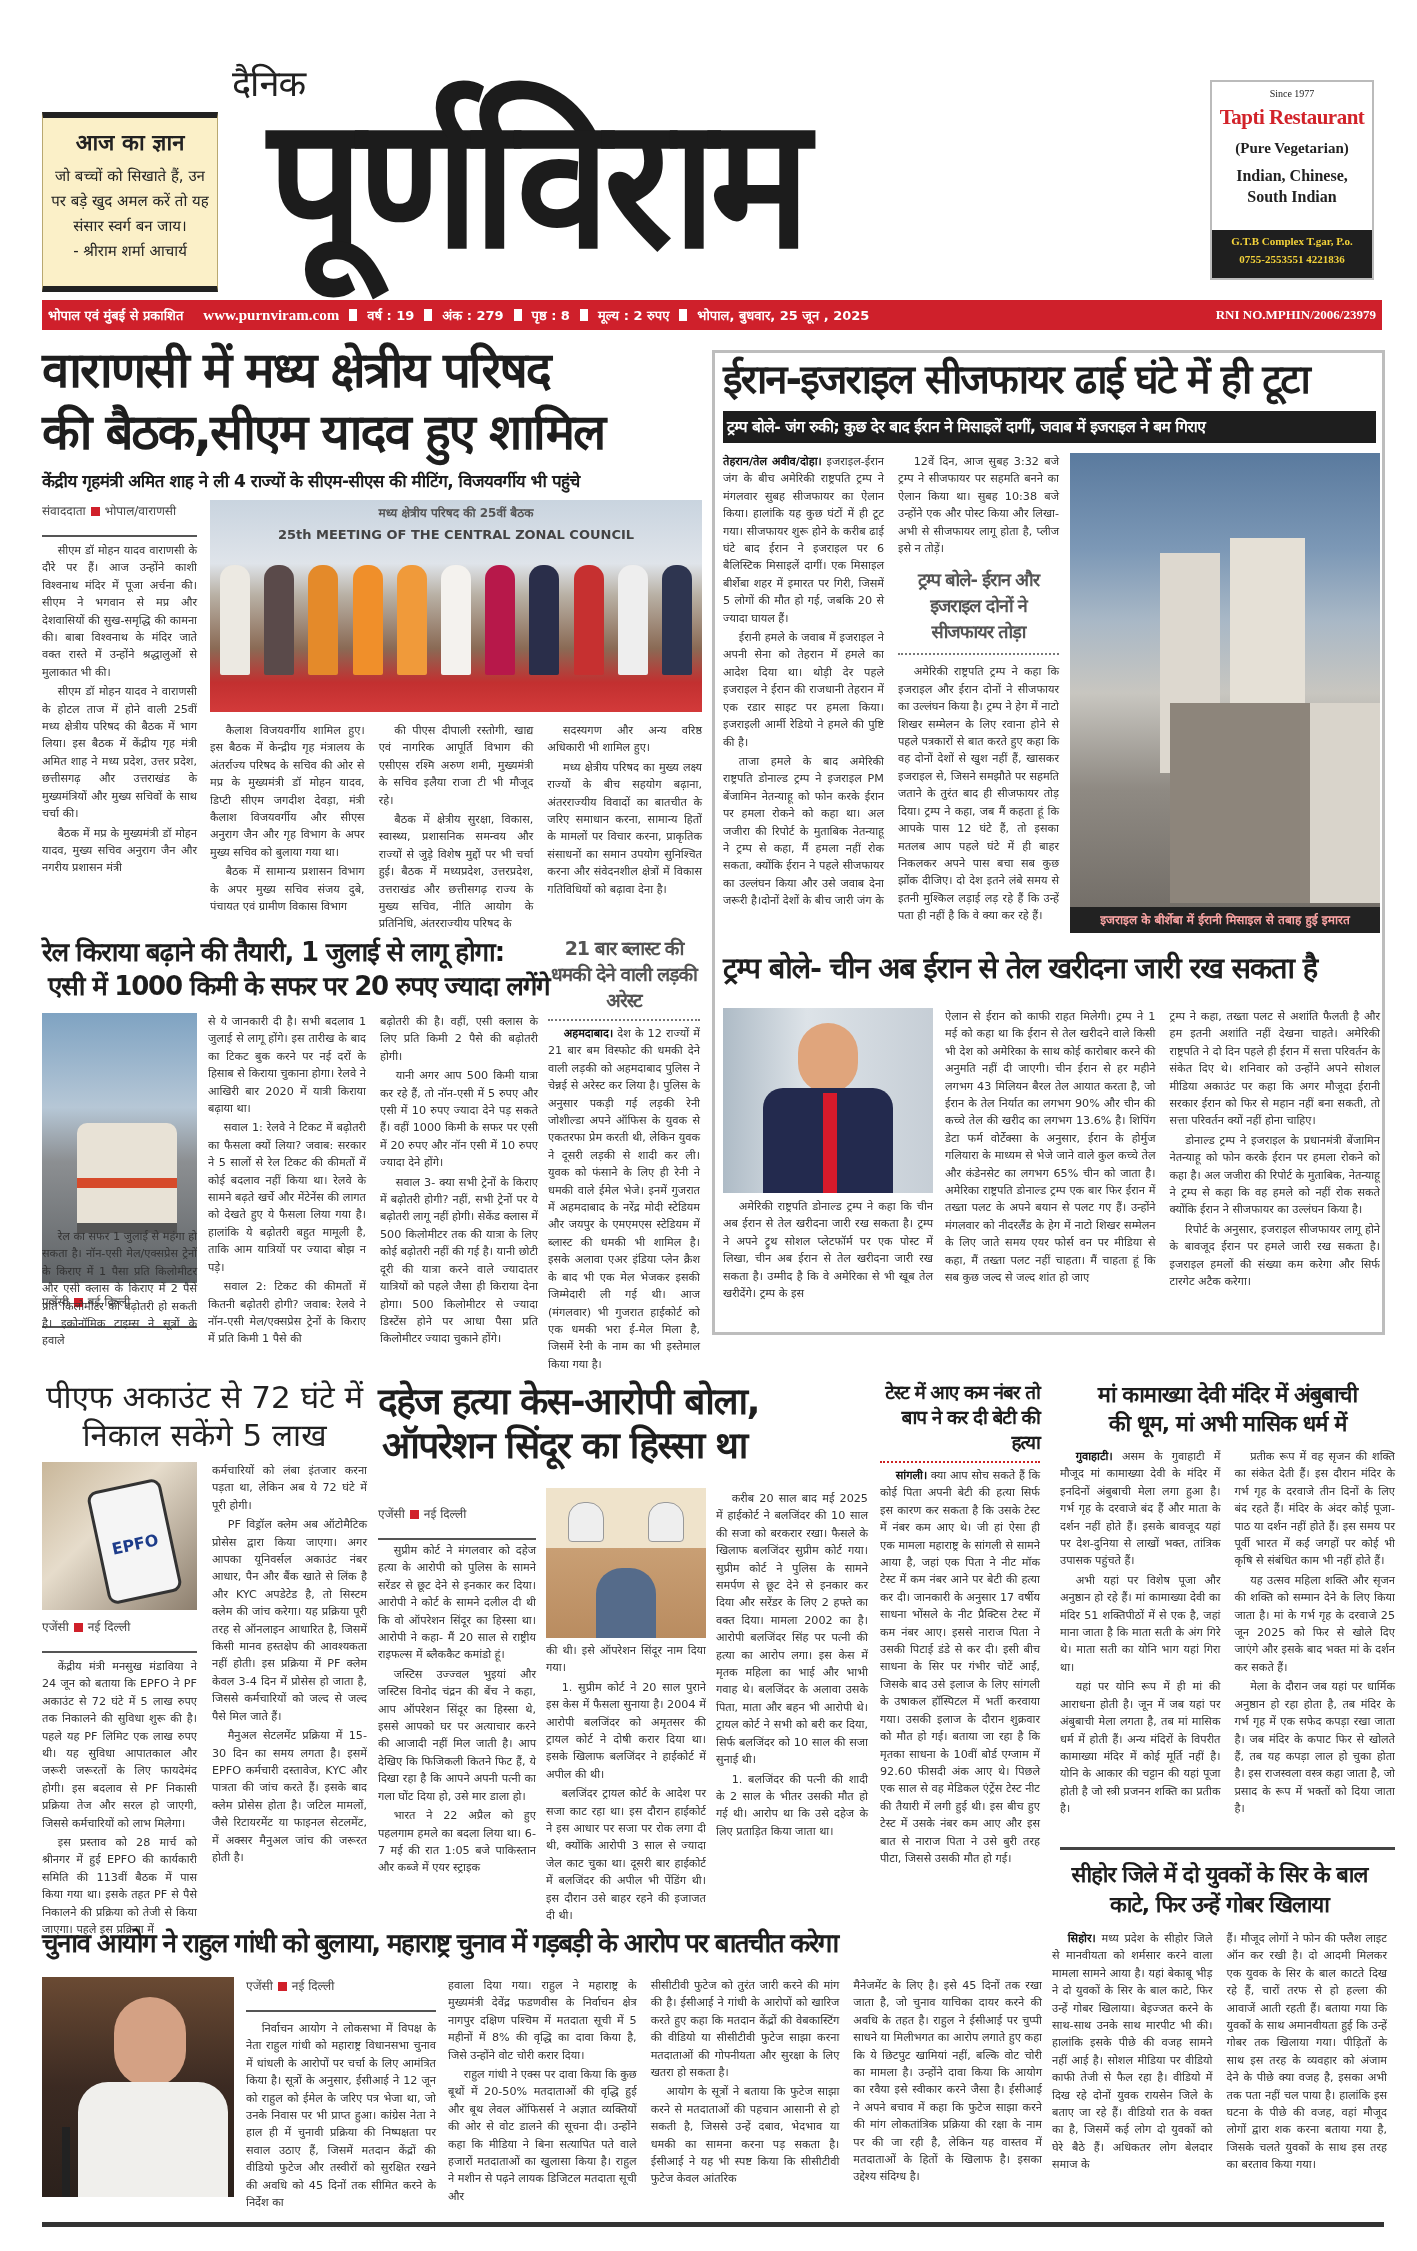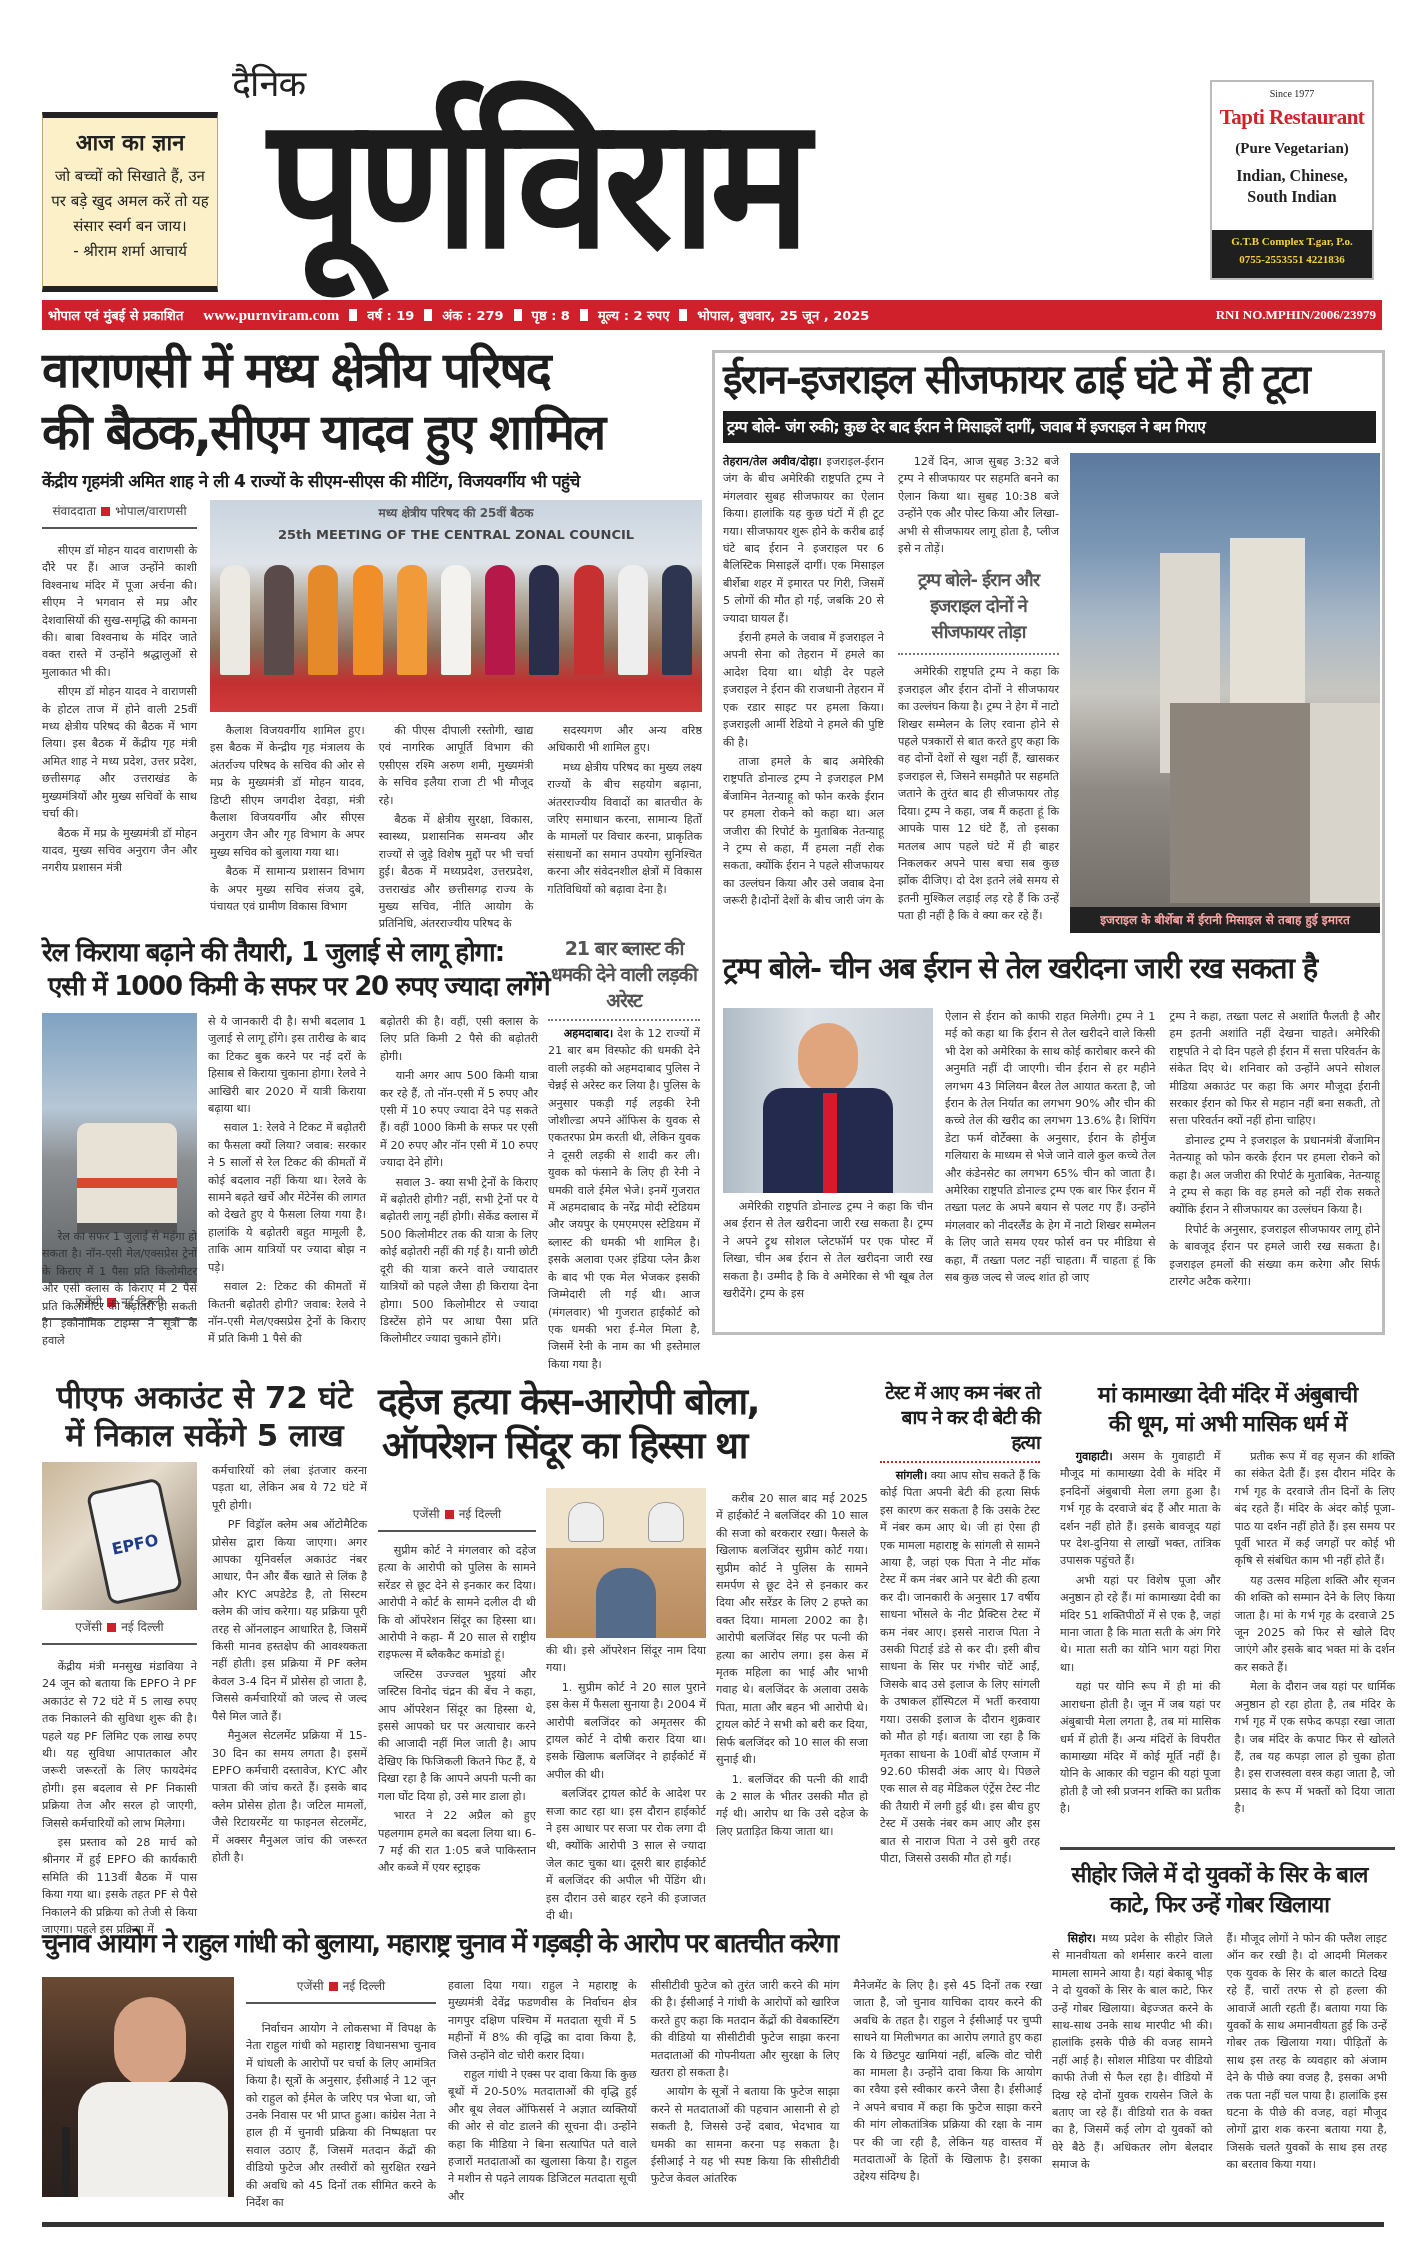--- a/index.html
+++ b/index.html
@@ -2,21 +2,21 @@
 <html><head>
 <meta charset="utf-8">
 <style>
 *{box-sizing:border-box;margin:0;padding:0}
 body{width:1417px;height:2251px;background:#fff;font-family:"DejaVu Sans","Liberation Sans",sans-serif;color:#222;position:relative;overflow:hidden}
 .abs{position:absolute}
 .hl{font-family:"DejaVu Sans",sans-serif;font-weight:bold;color:#1e1e1e;letter-spacing:-1px;line-height:1.1}
 .body{font-size:11.5px;line-height:17px;color:#333;text-align:justify}
 .cols{position:absolute;display:grid;column-gap:14px}
 .cols p{font-size:11.2px;line-height:17.4px;text-align:justify;color:#333;text-indent:1.4em;margin-bottom:2px}
-.byline{font-size:12px;color:#444;text-align:center;padding-bottom:8px;border-bottom:2px solid #555;margin-bottom:8px}
+.byline{font-size:12px;color:#444;padding-bottom:16px;border-bottom:2px solid #555;margin-bottom:8px}
 .byline .sq{display:inline-block;width:9px;height:9px;background:#d0202a;margin:0 5px;vertical-align:middle}
 .photo{position:absolute;overflow:hidden}
 .dot-rule{border-bottom:2px dotted #777}
 .red-dot-rule{border-bottom:2px dotted #c22}
 .kicker{font-weight:bold;color:#111}
 </style>
 </head>
 <body>
 
 <div class="abs" style="left:0;top:0;width:1417px;height:296px">
@@ -182,21 +182,21 @@
       <p>रेल का सफर 1 जुलाई से महंगा हो सकता है। नॉन-एसी मेल/एक्सप्रेस ट्रेनों के किराए में 1 पैसा प्रति किलोमीटर और एसी क्लास के किराए में 2 पैसे प्रति किलोमीटर की बढ़ोतरी हो सकती है। इकोनॉमिक टाइम्स ने सूत्रों के हवाले</p>
     </div>
 </div>
 
 <div class="abs" style="left:548px;top:935px;width:152px;height:410px">
   <div class="hl dot-rule" style="font-size:19px;color:#555;text-align:center;line-height:26px;padding-bottom:6px;margin-bottom:4px">21 बार ब्लास्ट की धमकी देने वाली लड़की अरेस्ट</div>
   <p class="body" style="font-size:11.2px;line-height:17.4px;text-indent:1.4em"><span class="kicker">अहमदाबाद।</span> <span>देश के 12 राज्यों में 21 बार बम विस्फोट की धमकी देने वाली लड़की को अहमदाबाद पुलिस ने चेन्नई से अरेस्ट कर लिया है। पुलिस के अनुसार पकड़ी गई लड़की रेनी जोशील्डा अपने ऑफिस के युवक से एकतरफा प्रेम करती थी, लेकिन युवक ने दूसरी लड़की से शादी कर ली। युवक को फंसाने के लिए ही रेनी ने धमकी वाले ईमेल भेजे। इनमें गुजरात में अहमदाबाद के नरेंद्र मोदी स्टेडियम और जयपुर के एमएमएस स्टेडियम में ब्लास्ट की धमकी भी शामिल है। इसके अलावा एअर इंडिया प्लेन क्रैश के बाद भी एक मेल भेजकर इसकी जिम्मेदारी ली गई थी। आज (मंगलवार) भी गुजरात हाईकोर्ट को एक धमकी भरा ई-मेल मिला है, जिसमें रेनी के नाम का भी इस्तेमाल किया गया है।</span></p>
 </div>
 
 <div class="abs" style="left:42px;top:1378px;width:325px;height:540px">
-  <div style="font-size:31px;line-height:38px;color:#222;font-weight:bold;text-align:center">पीएफ अकाउंट से 72 घंटे में निकाल सकेंगे 5 लाख</div>
+  <div style="font-size:31px;line-height:38px;color:#222;font-weight:normal;text-align:center">पीएफ अकाउंट से 72 घंटे में निकाल सकेंगे 5 लाख</div>
   <div class="photo" style="left:0;top:84px;width:155px;height:148px;background:linear-gradient(135deg,#c9b79a,#e6dccb 40%,#8d7f6e)">
     <div class="abs" style="left:55px;top:22px;width:75px;height:115px;border-radius:10px;background:#f5f5f5;border:3px solid #333;transform:rotate(-12deg)">
       <div style="text-align:center;font-weight:bold;color:#1d3c8a;margin-top:48px;font-size:16px">EPFO</div>
     </div>
   </div>
   <div class="abs" style="left:0;top:240px;width:155px">
     <div class="byline"><span>एजेंसी</span><span class="sq"></span><span>नई दिल्ली</span></div>
   </div>
   <div class="cols" style="left:0;top:280px;width:155px">
     <div>

